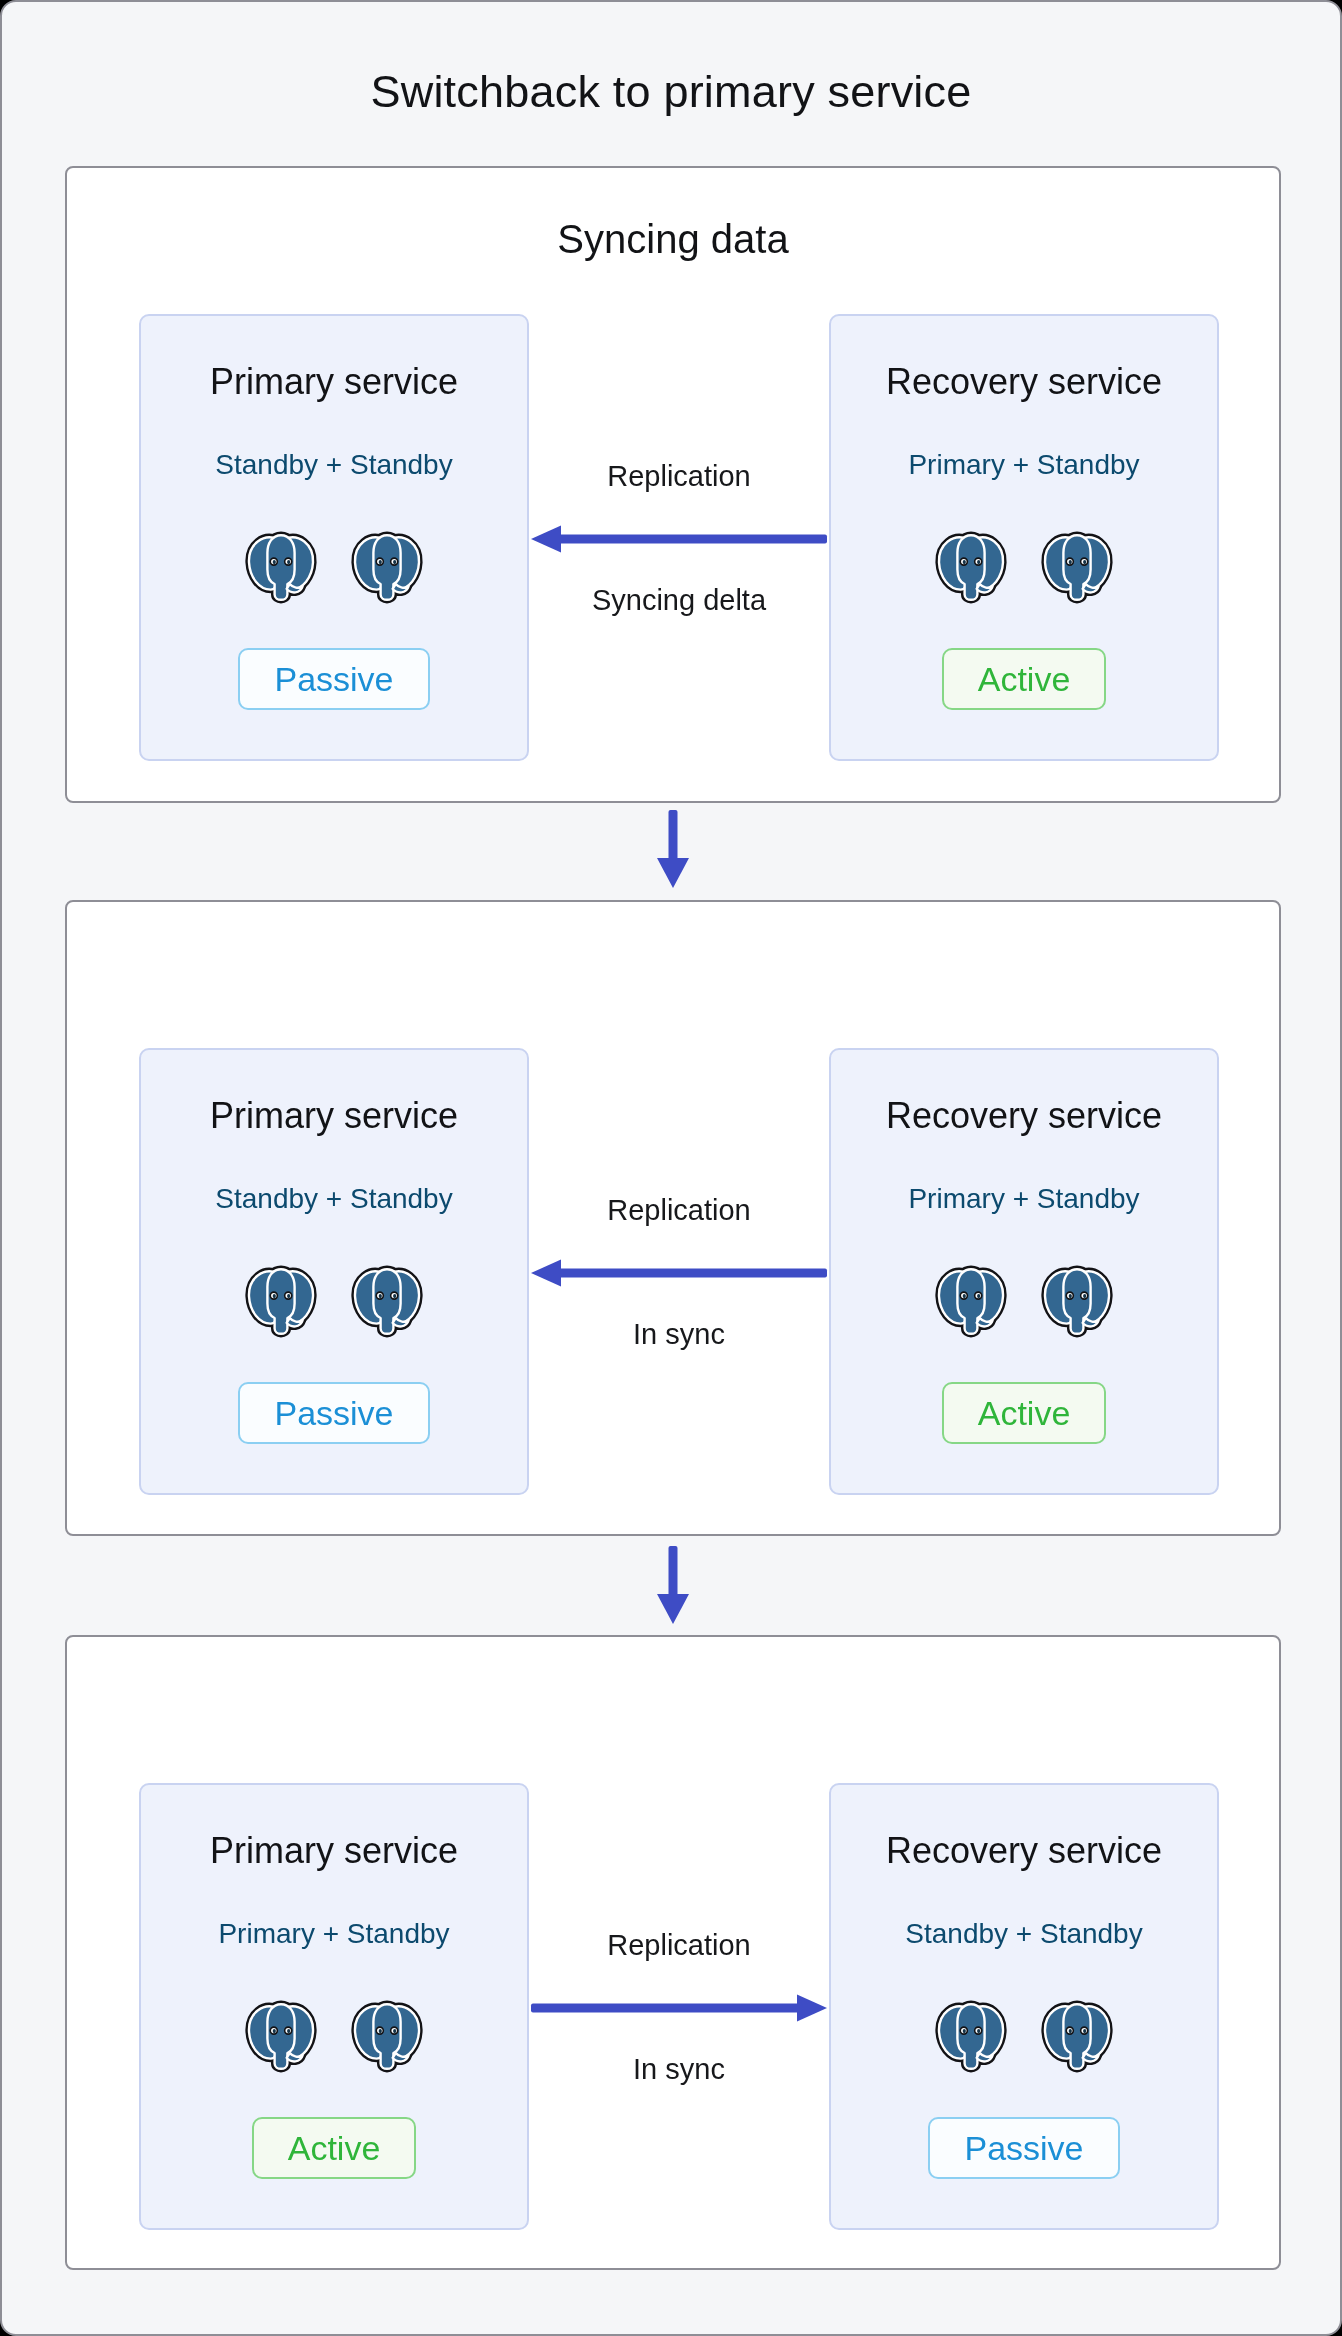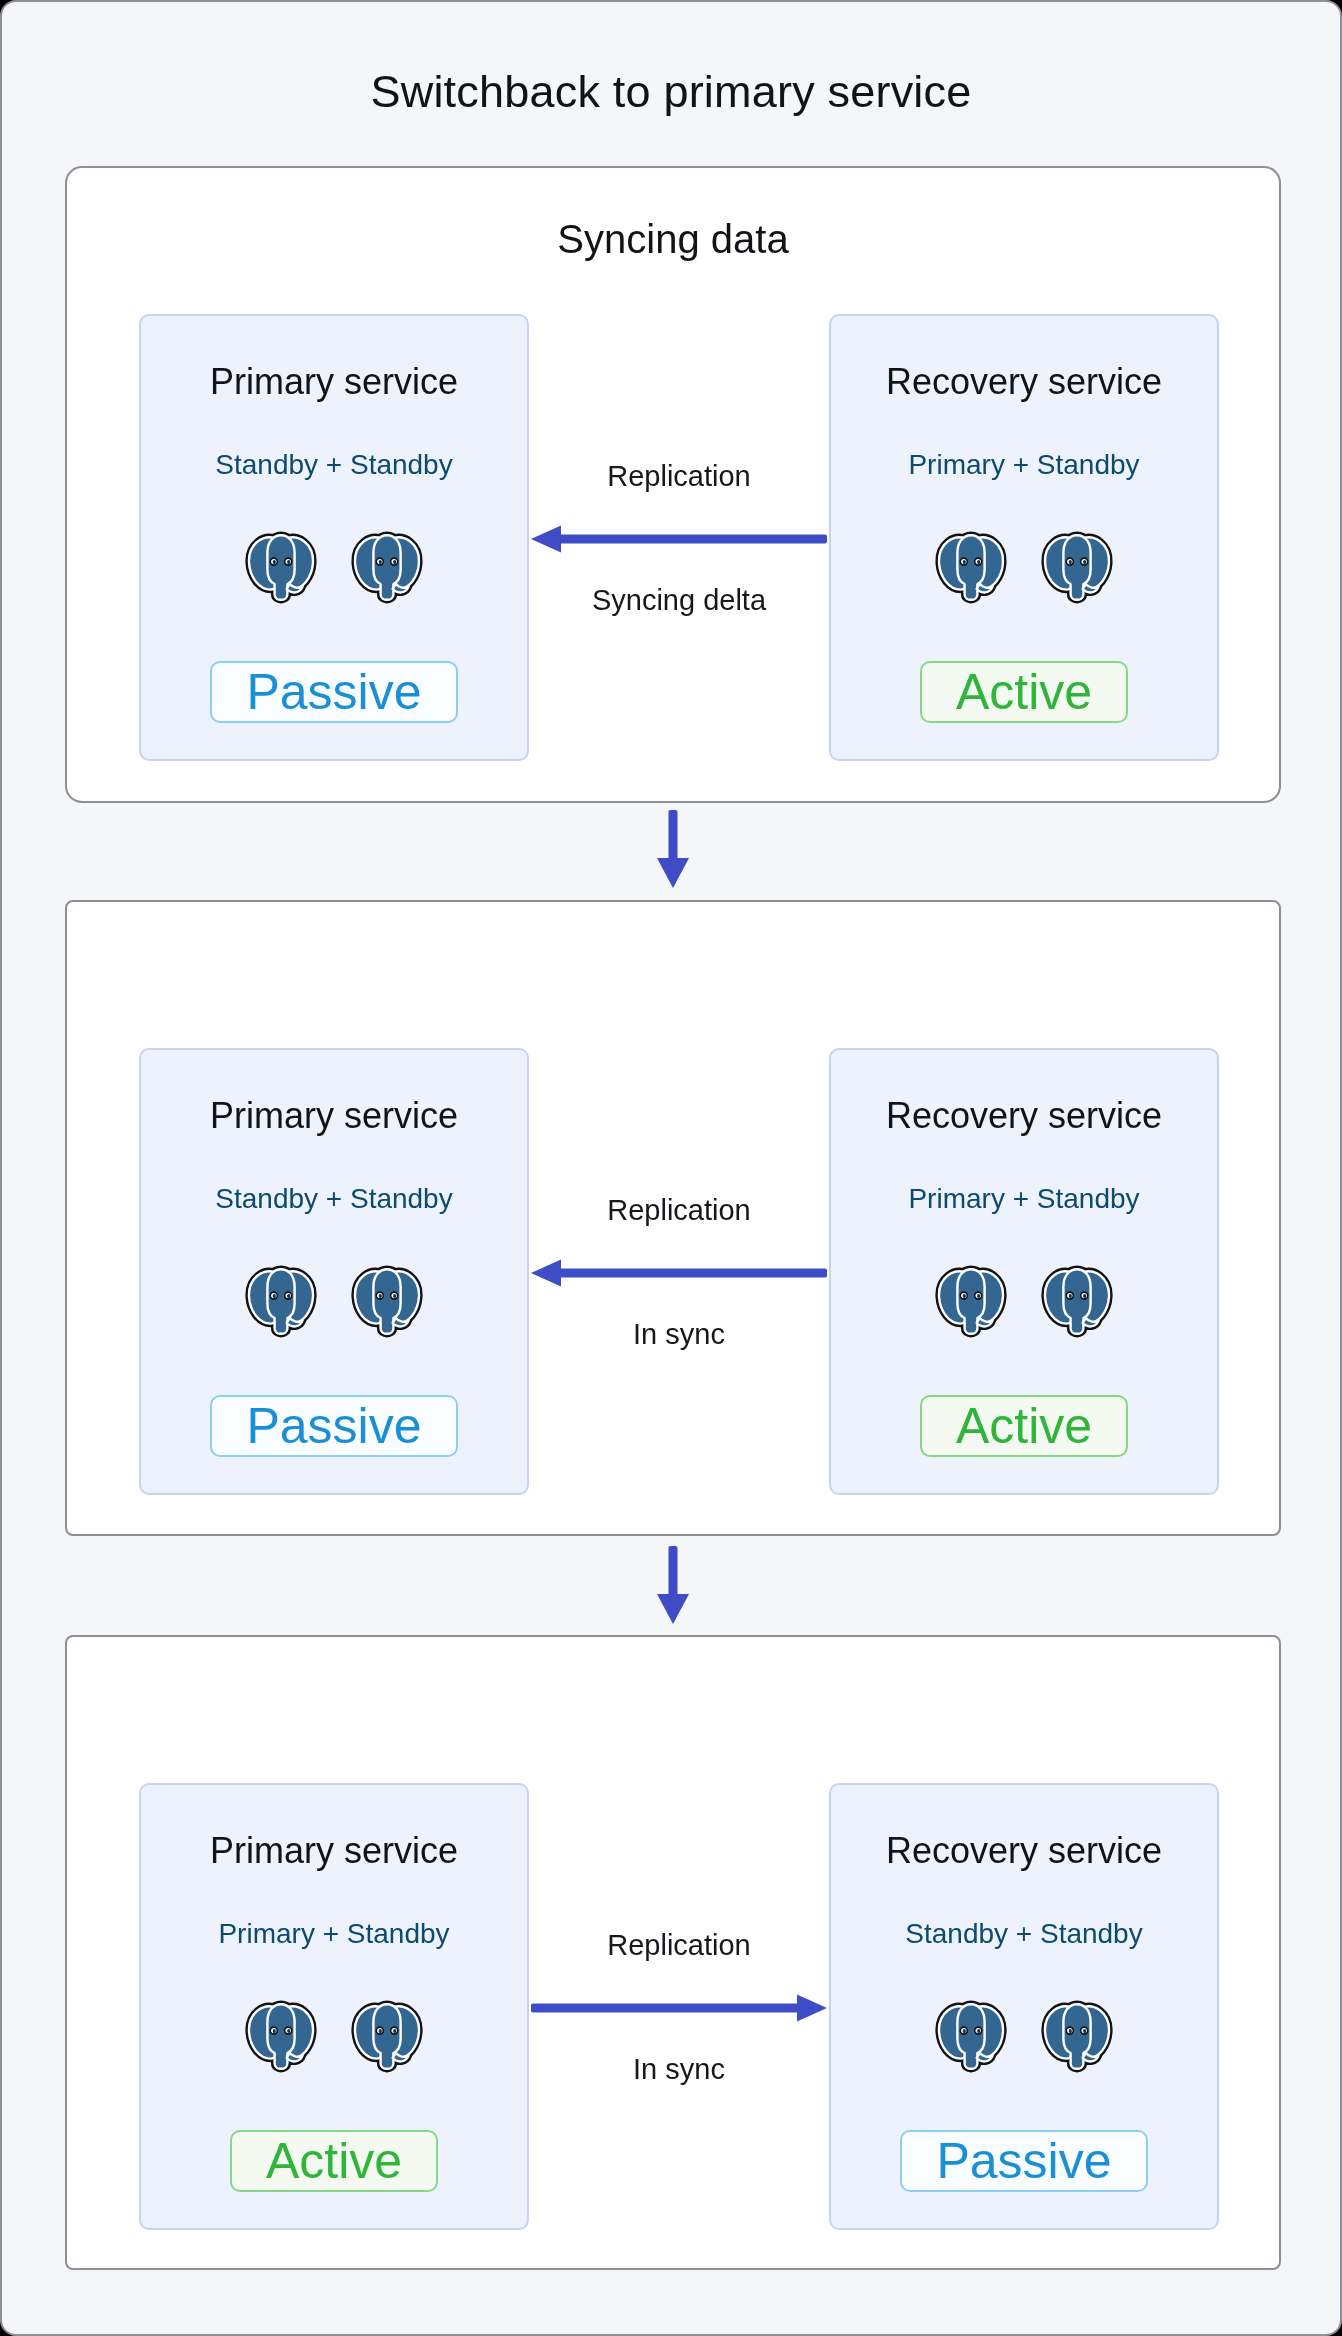--- a/index.html
+++ b/index.html
@@ -19,21 +19,21 @@
     position:absolute;top:64px;left:0;width:100%;
     text-align:center;font-size:45px;line-height:52px;
     color:var(--text,#121316);font-weight:400;letter-spacing:.2px;
   }
   .stage{
     position:absolute;left:63px;width:1216px;box-sizing:border-box;
     background:var(--section_bg,#fff);
     border:2px solid var(--section_border,#8e8e96);
     border-radius:8px;
   }
-  .stage-1{top:164px;height:637px;border-radius:17px;}
+  .stage-1{top:164px;height:637px;}
   .stage-2{top:898px;height:636px;}
   .stage-3{top:1633px;height:635px;}
   .stage-title{
     margin:0;padding-top:48px;text-align:center;
     font-size:40px;line-height:46px;font-weight:400;
     color:var(--text,#121316);
   }
   .row{
     position:absolute;left:60px;right:60px;top:146px;height:447px;
     display:flex;justify-content:space-between;padding-left:12px;
@@ -43,22 +43,22 @@
     background:var(--card_bg,#eef2fc);
     border:2px solid var(--card_border,#c9d3f1);
     border-radius:10px;
     display:flex;flex-direction:column;align-items:center;
   }
   .card-title{margin-top:44px;font-size:36px;line-height:44px;color:var(--text,#121316);}
   .card-subtitle{margin-top:46px;font-size:28px;line-height:30px;color:#0c4a6e;}
   .elephants{margin-top:46px;height:84px;display:flex;gap:26px;align-items:center;}
   .elephant{width:80px;height:84px;display:block;}
   .badge{
-    margin-top:51px;box-sizing:border-box;height:62px;line-height:58px;
-    padding:0 34px;font-size:50px;border-radius:10px;border:2px solid;
+    margin-top:38px;box-sizing:border-box;height:62px;line-height:58px;
+    padding:0 34px;font-size:34px;border-radius:10px;border:2px solid;
   }
   .badge[data-state="passive"]{
     color:var(--passive_text,#1b8fd6);
     border-color:var(--passive_border,#8bcff2);
     background:var(--passive_bg,#fafdff);
   }
   .badge[data-state="active"]{
     color:var(--active_text,#2fb53a);
     border-color:var(--active_border,#86d786);
     background:var(--active_bg,#f4faf1);

